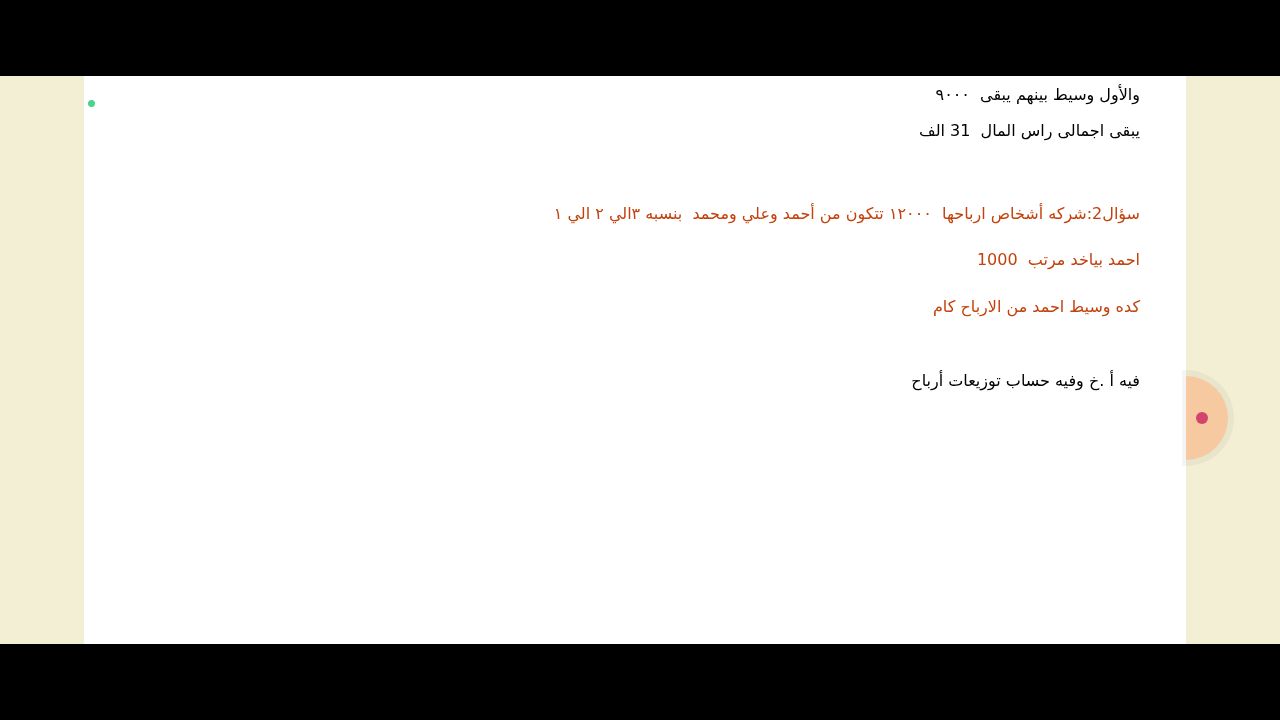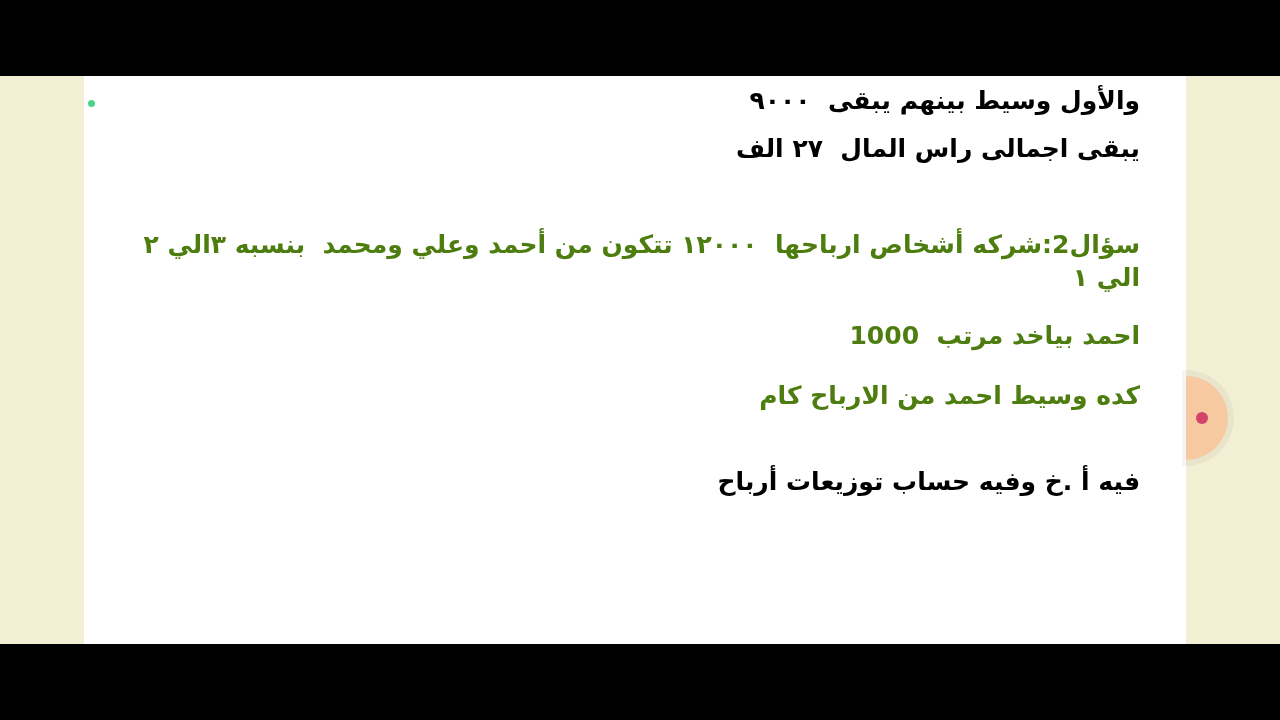--- a/index.html
+++ b/index.html
@@ -57,28 +57,28 @@
     left: 0;
     width: 1102px;
     height: 568px;
     box-sizing: border-box;
     padding: 8px 46px 0 46px;
     direction: rtl;
     text-align: right;
   }
 
   .line {
-    font-size: 25px;
-    font-weight: bold;
+    font-size: 16px;
+    font-weight: normal;
     line-height: 1.35;
     color: #000000;
     margin: 0 0 0 0;
     white-space: pre-wrap;
   }
-  .line.red { color: #4d7c0f; }
+  .line.red { color: #c2410c; }
   .sp-b { height: 14px; }
   .sp-c { height: 62px; }
   .sp-e { height: 24px; }
   .sp-f { height: 26px; }
   .sp-g { height: 26px; }
   .sp-h { height: 26px; }
 
   
   .cursor-dot {
     position: absolute;
@@ -132,21 +132,21 @@
 
   <div class="slide">
 
     <div class="page">
 
       <div class="cursor-dot"></div>
 
       <div class="content">
         <p class="line">والأول وسيط بينهم يبقى  ٩٠٠٠</p>
         <div class="sp-b"></div>
-        <p class="line">يبقى اجمالى راس المال  ٢٧ الف</p>
+        <p class="line">يبقى اجمالى راس المال  31 الف</p>
         <div class="sp-c"></div>
         <p class="line red">سؤال2:شركه أشخاص ارباحها  ١٢٠٠٠ تتكون من أحمد وعلي ومحمد  بنسبه ٣الي ٢ الي ١</p>
         <div class="sp-e"></div>
         <p class="line red">احمد بياخد مرتب  1000</p>
         <div class="sp-f"></div>
         <p class="line red">كده وسيط احمد من الارباح كام</p>
         <div class="sp-g"></div>
         <div class="sp-h"></div>
         <p class="line">فيه أ .خ وفيه حساب توزيعات أرباح</p>
       </div>

